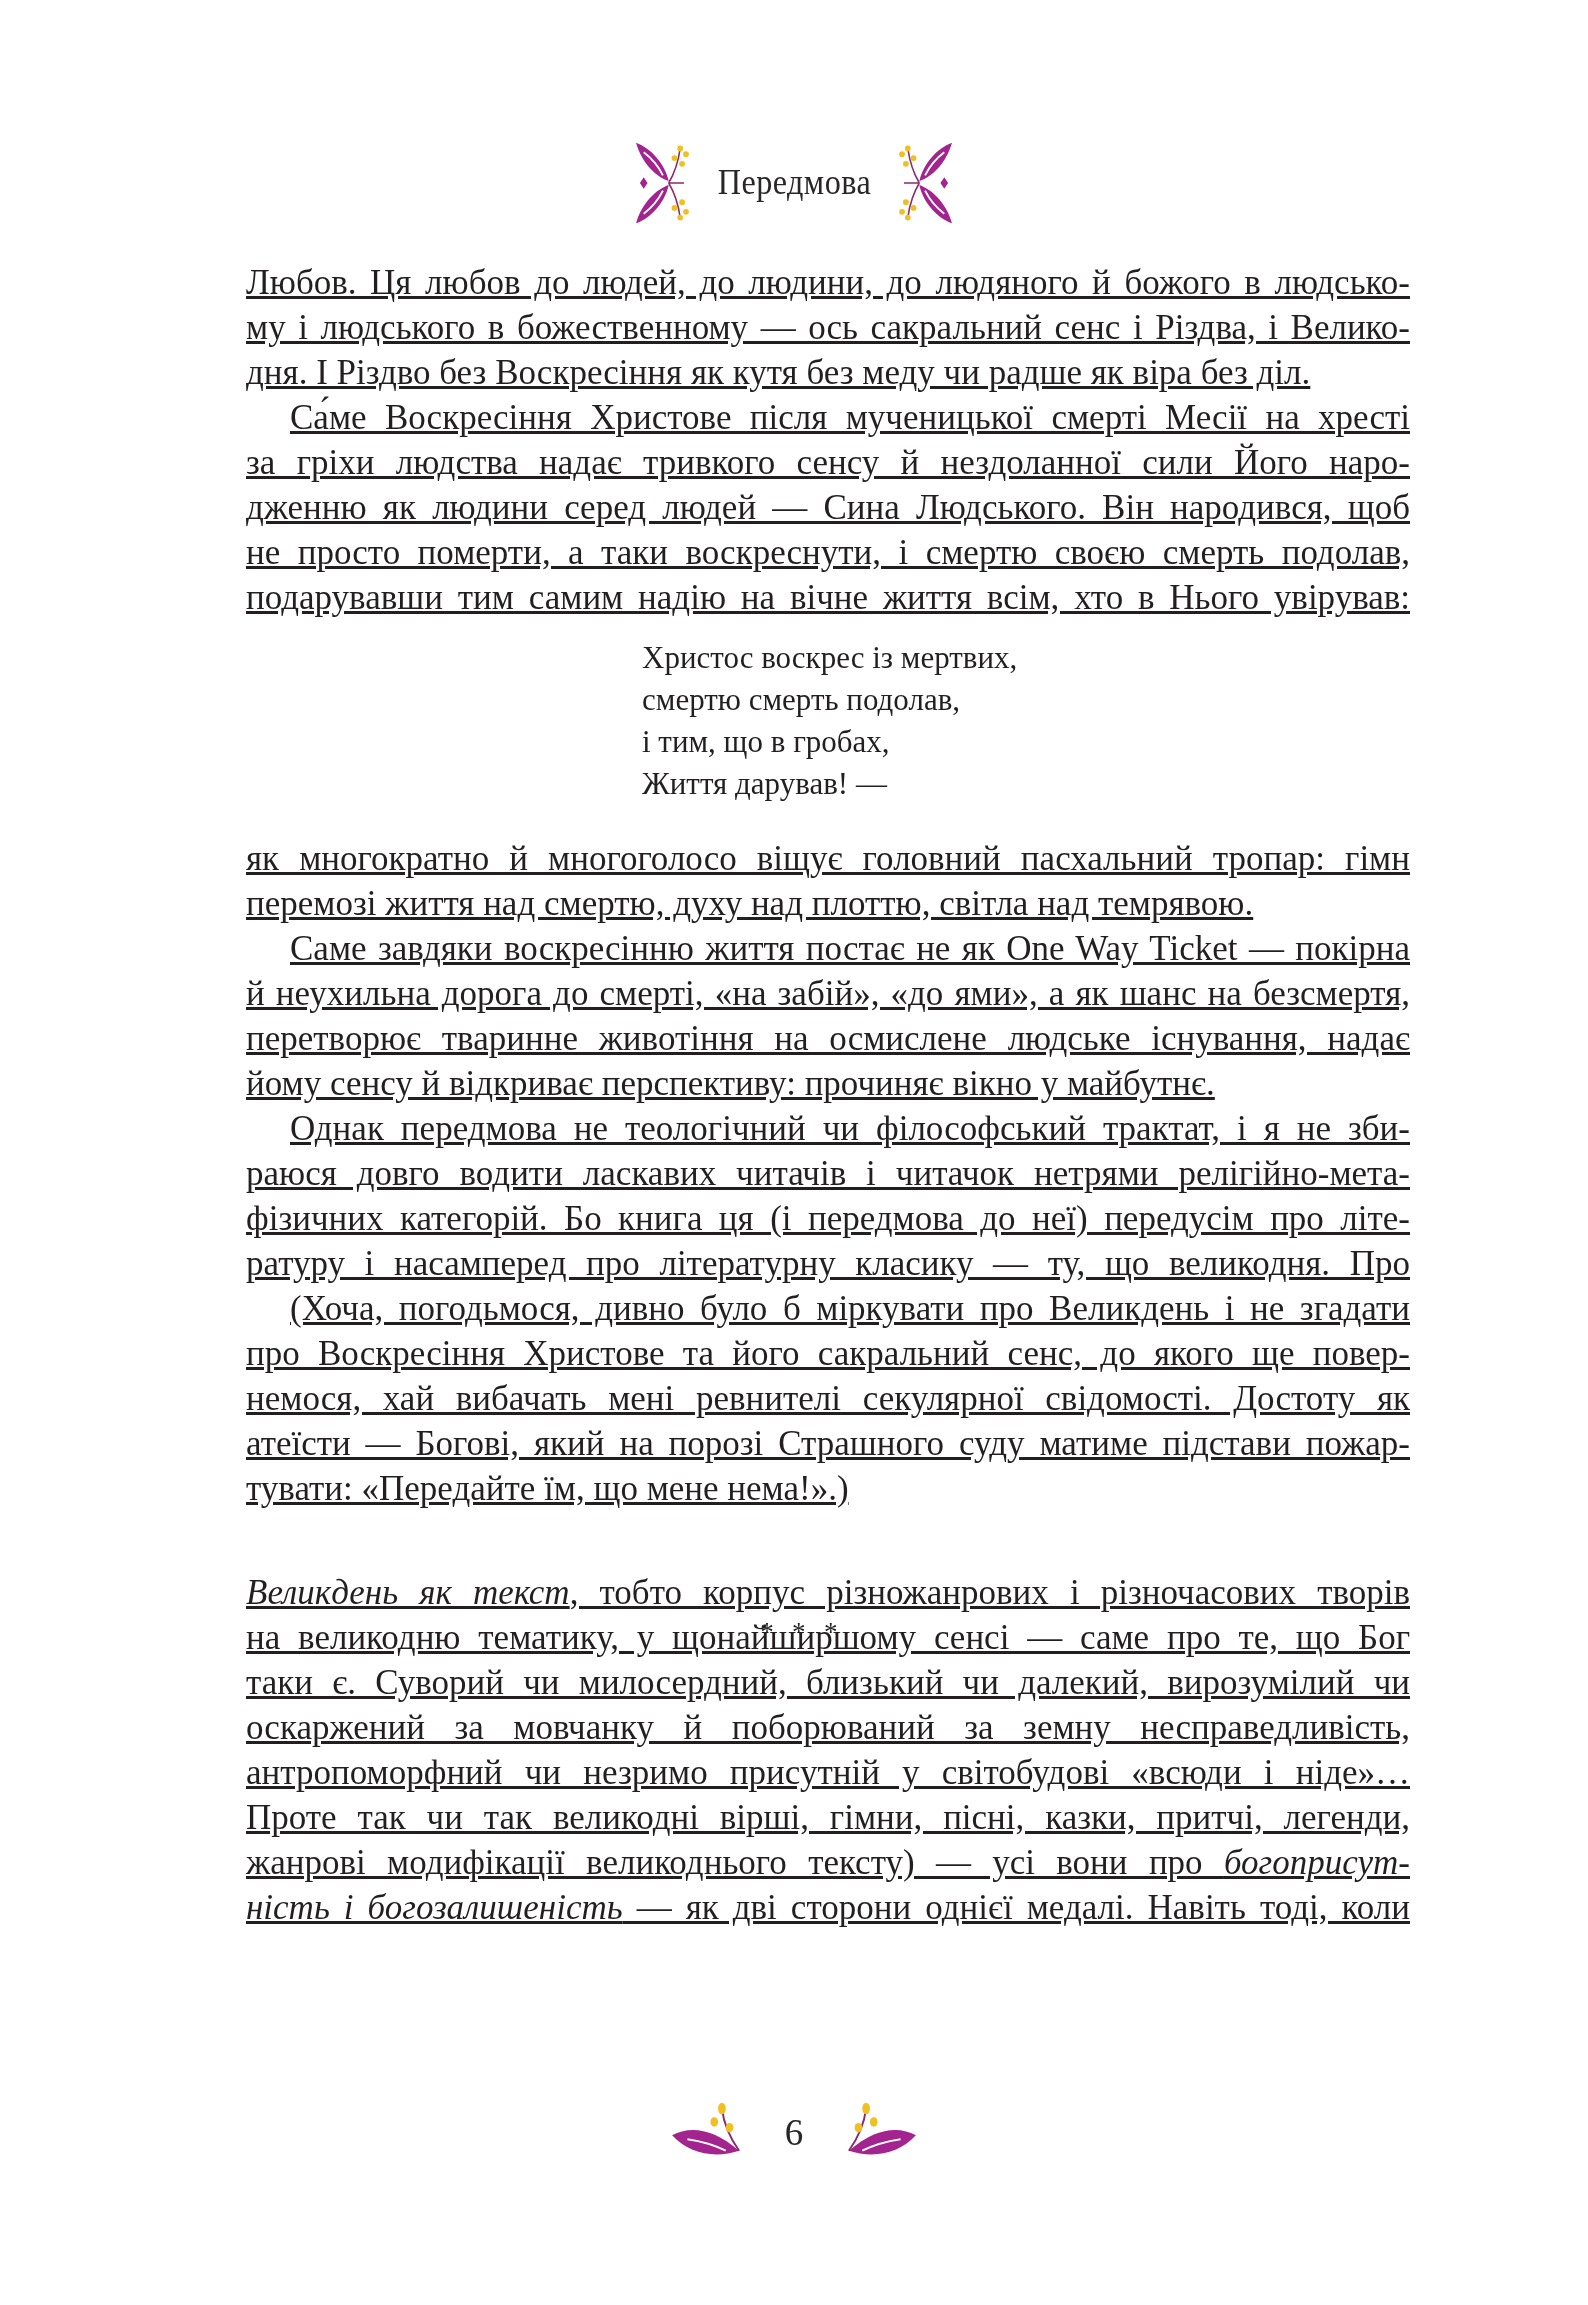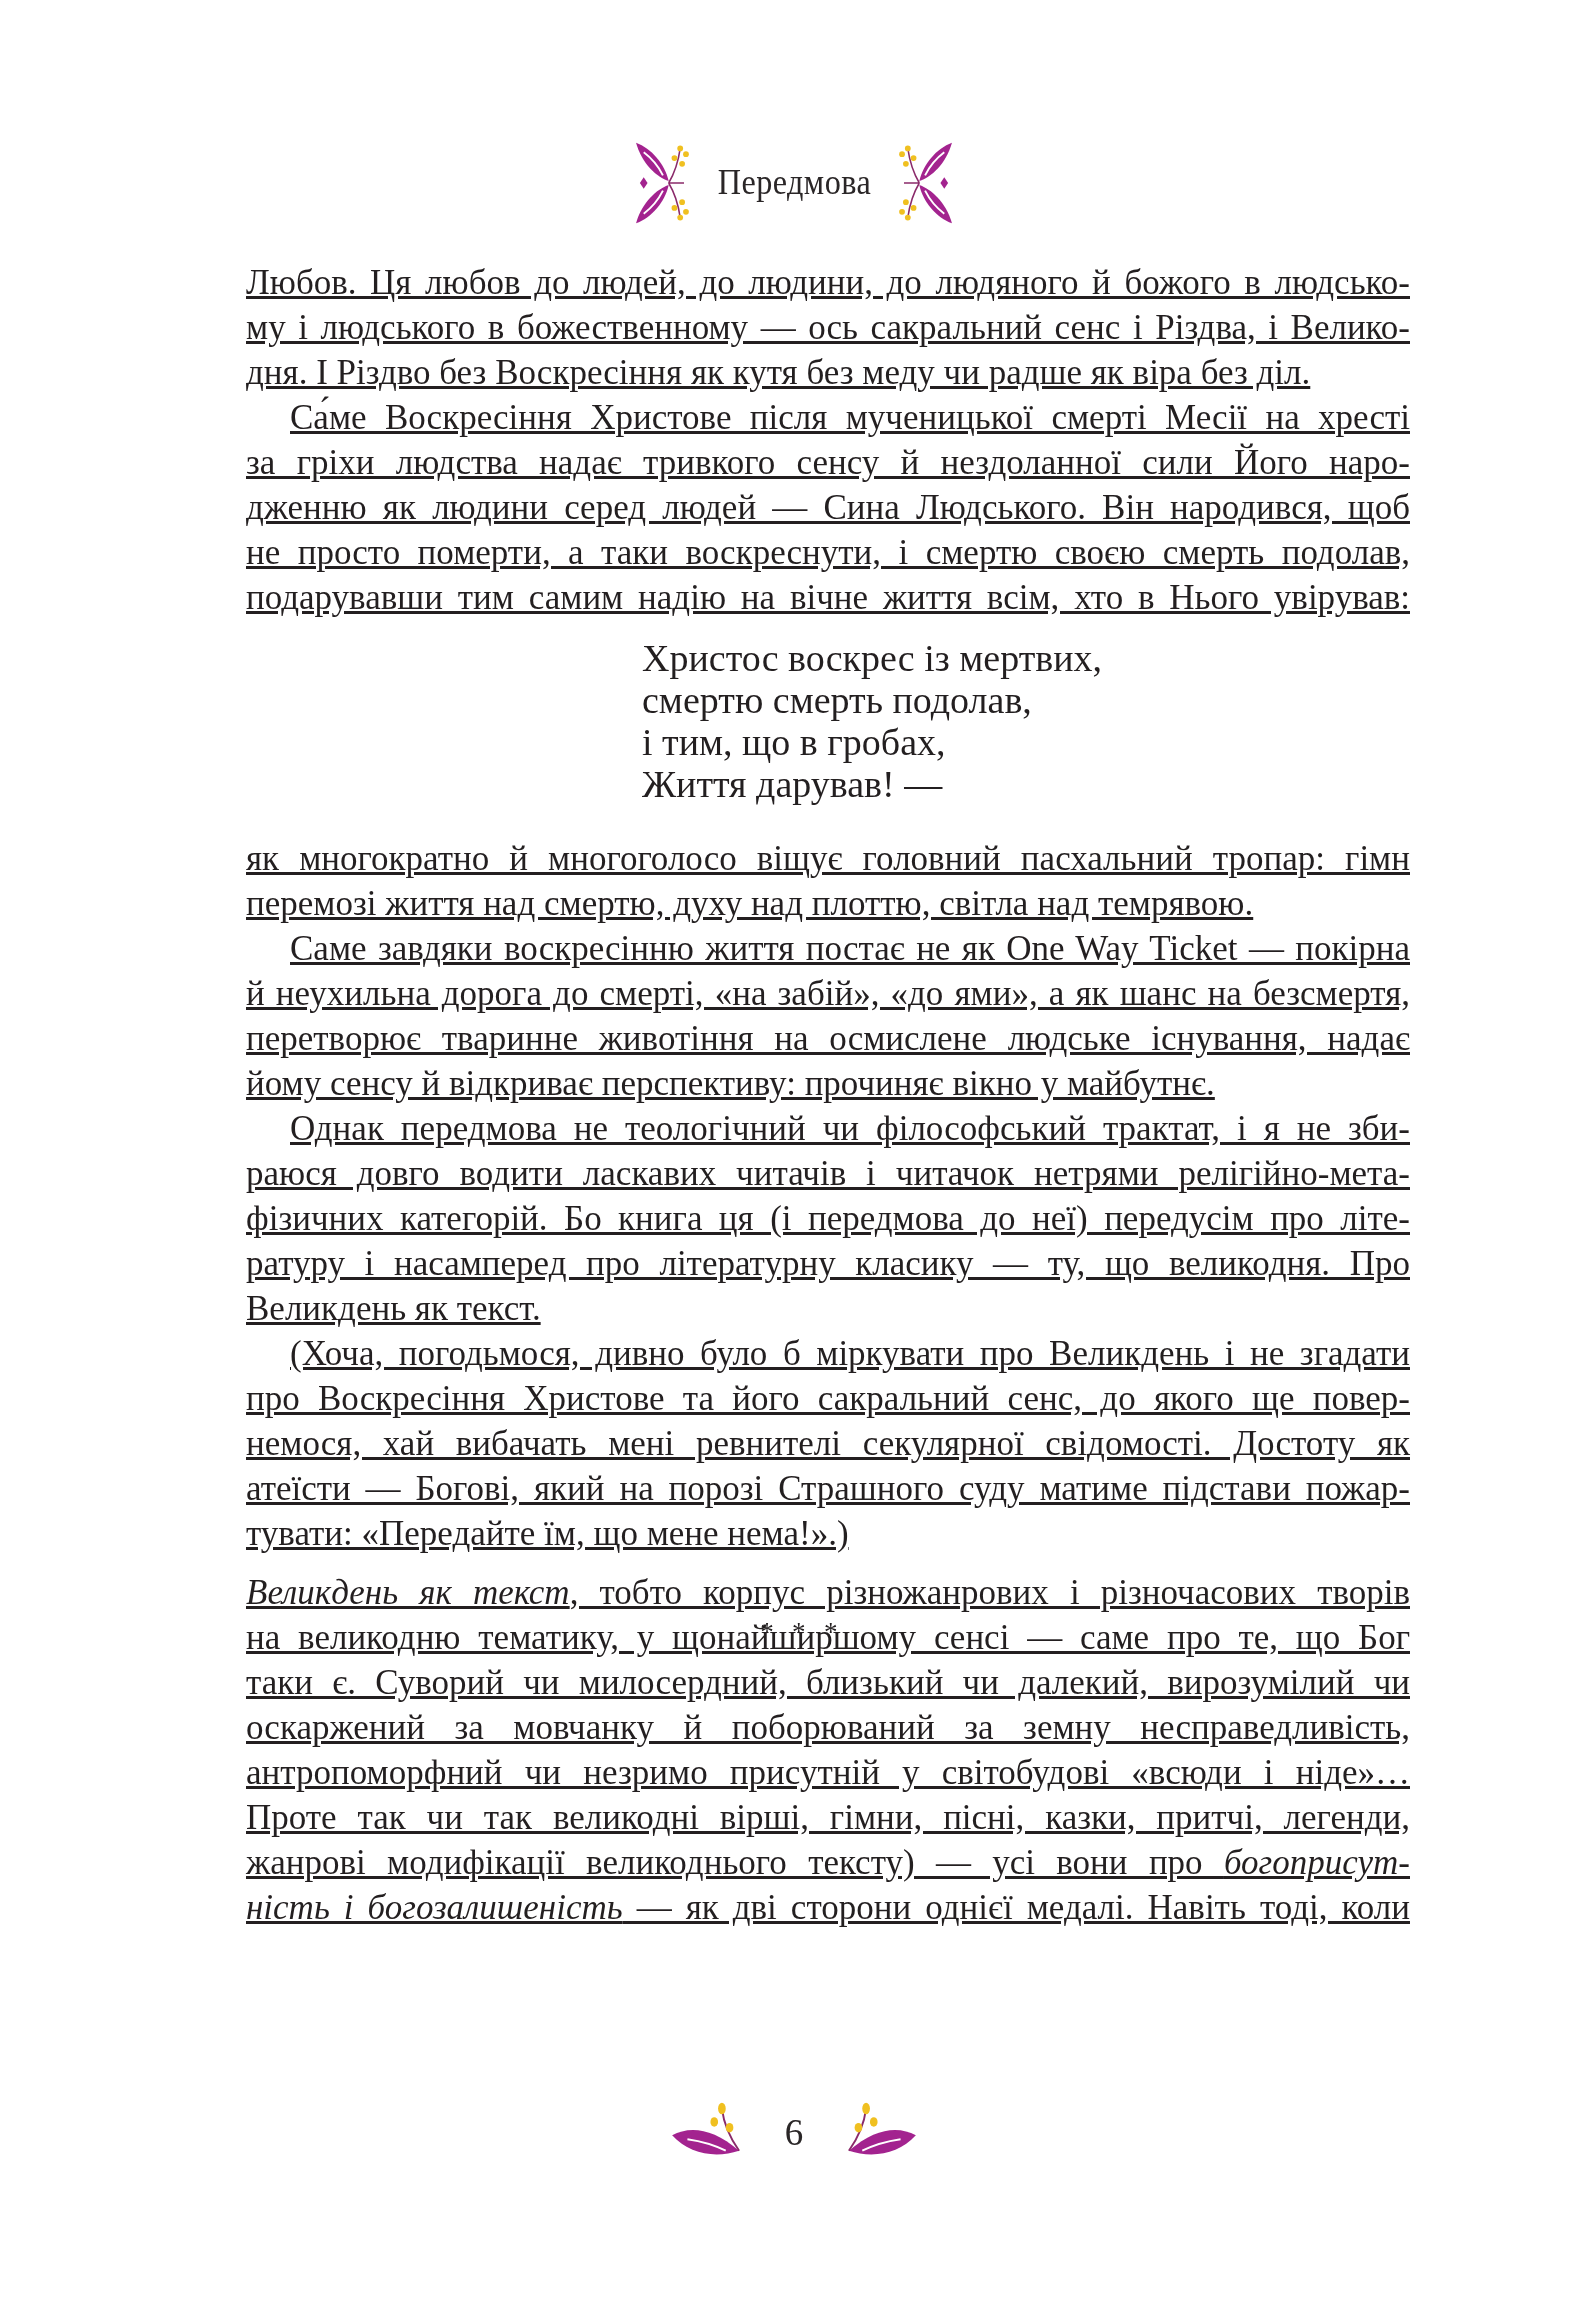--- a/index.html
+++ b/index.html
@@ -26,21 +26,21 @@
   }
   .line {
     display: block; white-space: nowrap; text-align: justify; text-align-last: justify;
     height: 45px;
     text-decoration: underline;
   }
   .line.last { text-align-last: left; }
   .line.indent { text-indent: 44px; }
   .verse {
     position: absolute; left: 642px; top: 637px;
-    font-size: 38px; line-height: 42px;
+    font-size: 31px; line-height: 42px;
   }
   .verse .vline { display: block; white-space: nowrap; }
   .asterisks {
     position: absolute; top: 1617px; left: 0; width: 1588px; text-align: center;
     font-size: 27px; letter-spacing: 5.8px; padding-left: 7.7px;
   }
   i.it { font-style: italic; }
 
   .footer {
     position: absolute; top: 2094px; left: 0; width: 1588px; height: 77px;
@@ -111,21 +111,20 @@
   <span class="line">як многократно й многоголосо віщує головний пасхальний тропар: гімн</span>
   <span class="line last">перемозі життя над смертю, духу над плоттю, світла над темрявою.</span>
   <span class="line indent">Саме завдяки воскресінню життя постає не як One Way Ticket — покірна</span>
   <span class="line">й неухильна дорога до смерті, «на забій», «до ями», а як шанс на безсмертя,</span>
   <span class="line">перетворює тваринне животіння на осмислене людське існування, надає</span>
   <span class="line last">йому сенсу й відкриває перспективу: прочиняє вікно у майбутнє.</span>
   <span class="line indent">Однак передмова не теологічний чи філософський трактат, і я не зби-</span>
   <span class="line">раюся довго водити ласкавих читачів і читачок нетрями релігійно-мета-</span>
   <span class="line">фізичних категорій. Бо книга ця (і передмова до неї) передусім про літе-</span>
   <span class="line">ратуру і насамперед про літературну класику — ту, що великодня. Про</span>
-  <span class="line last">Великдень як текст.</span>
   <span class="line indent">(Хоча, погодьмося, дивно було б міркувати про Великдень і не згадати</span>
   <span class="line">про Воскресіння Христове та його сакральний сенс, до якого ще повер-</span>
   <span class="line">немося, хай вибачать мені ревнителі секулярної свідомості. Достоту як</span>
   <span class="line">атеїсти — Богові, який на порозі Страшного суду матиме підстави пожар-</span>
   <span class="line last">тувати: «Передайте їм, що мене нема!».)</span>
 </div>
 
 <div class="asterisks">* * *</div>
 
 <div class="text-block" style="top:1570px;">

